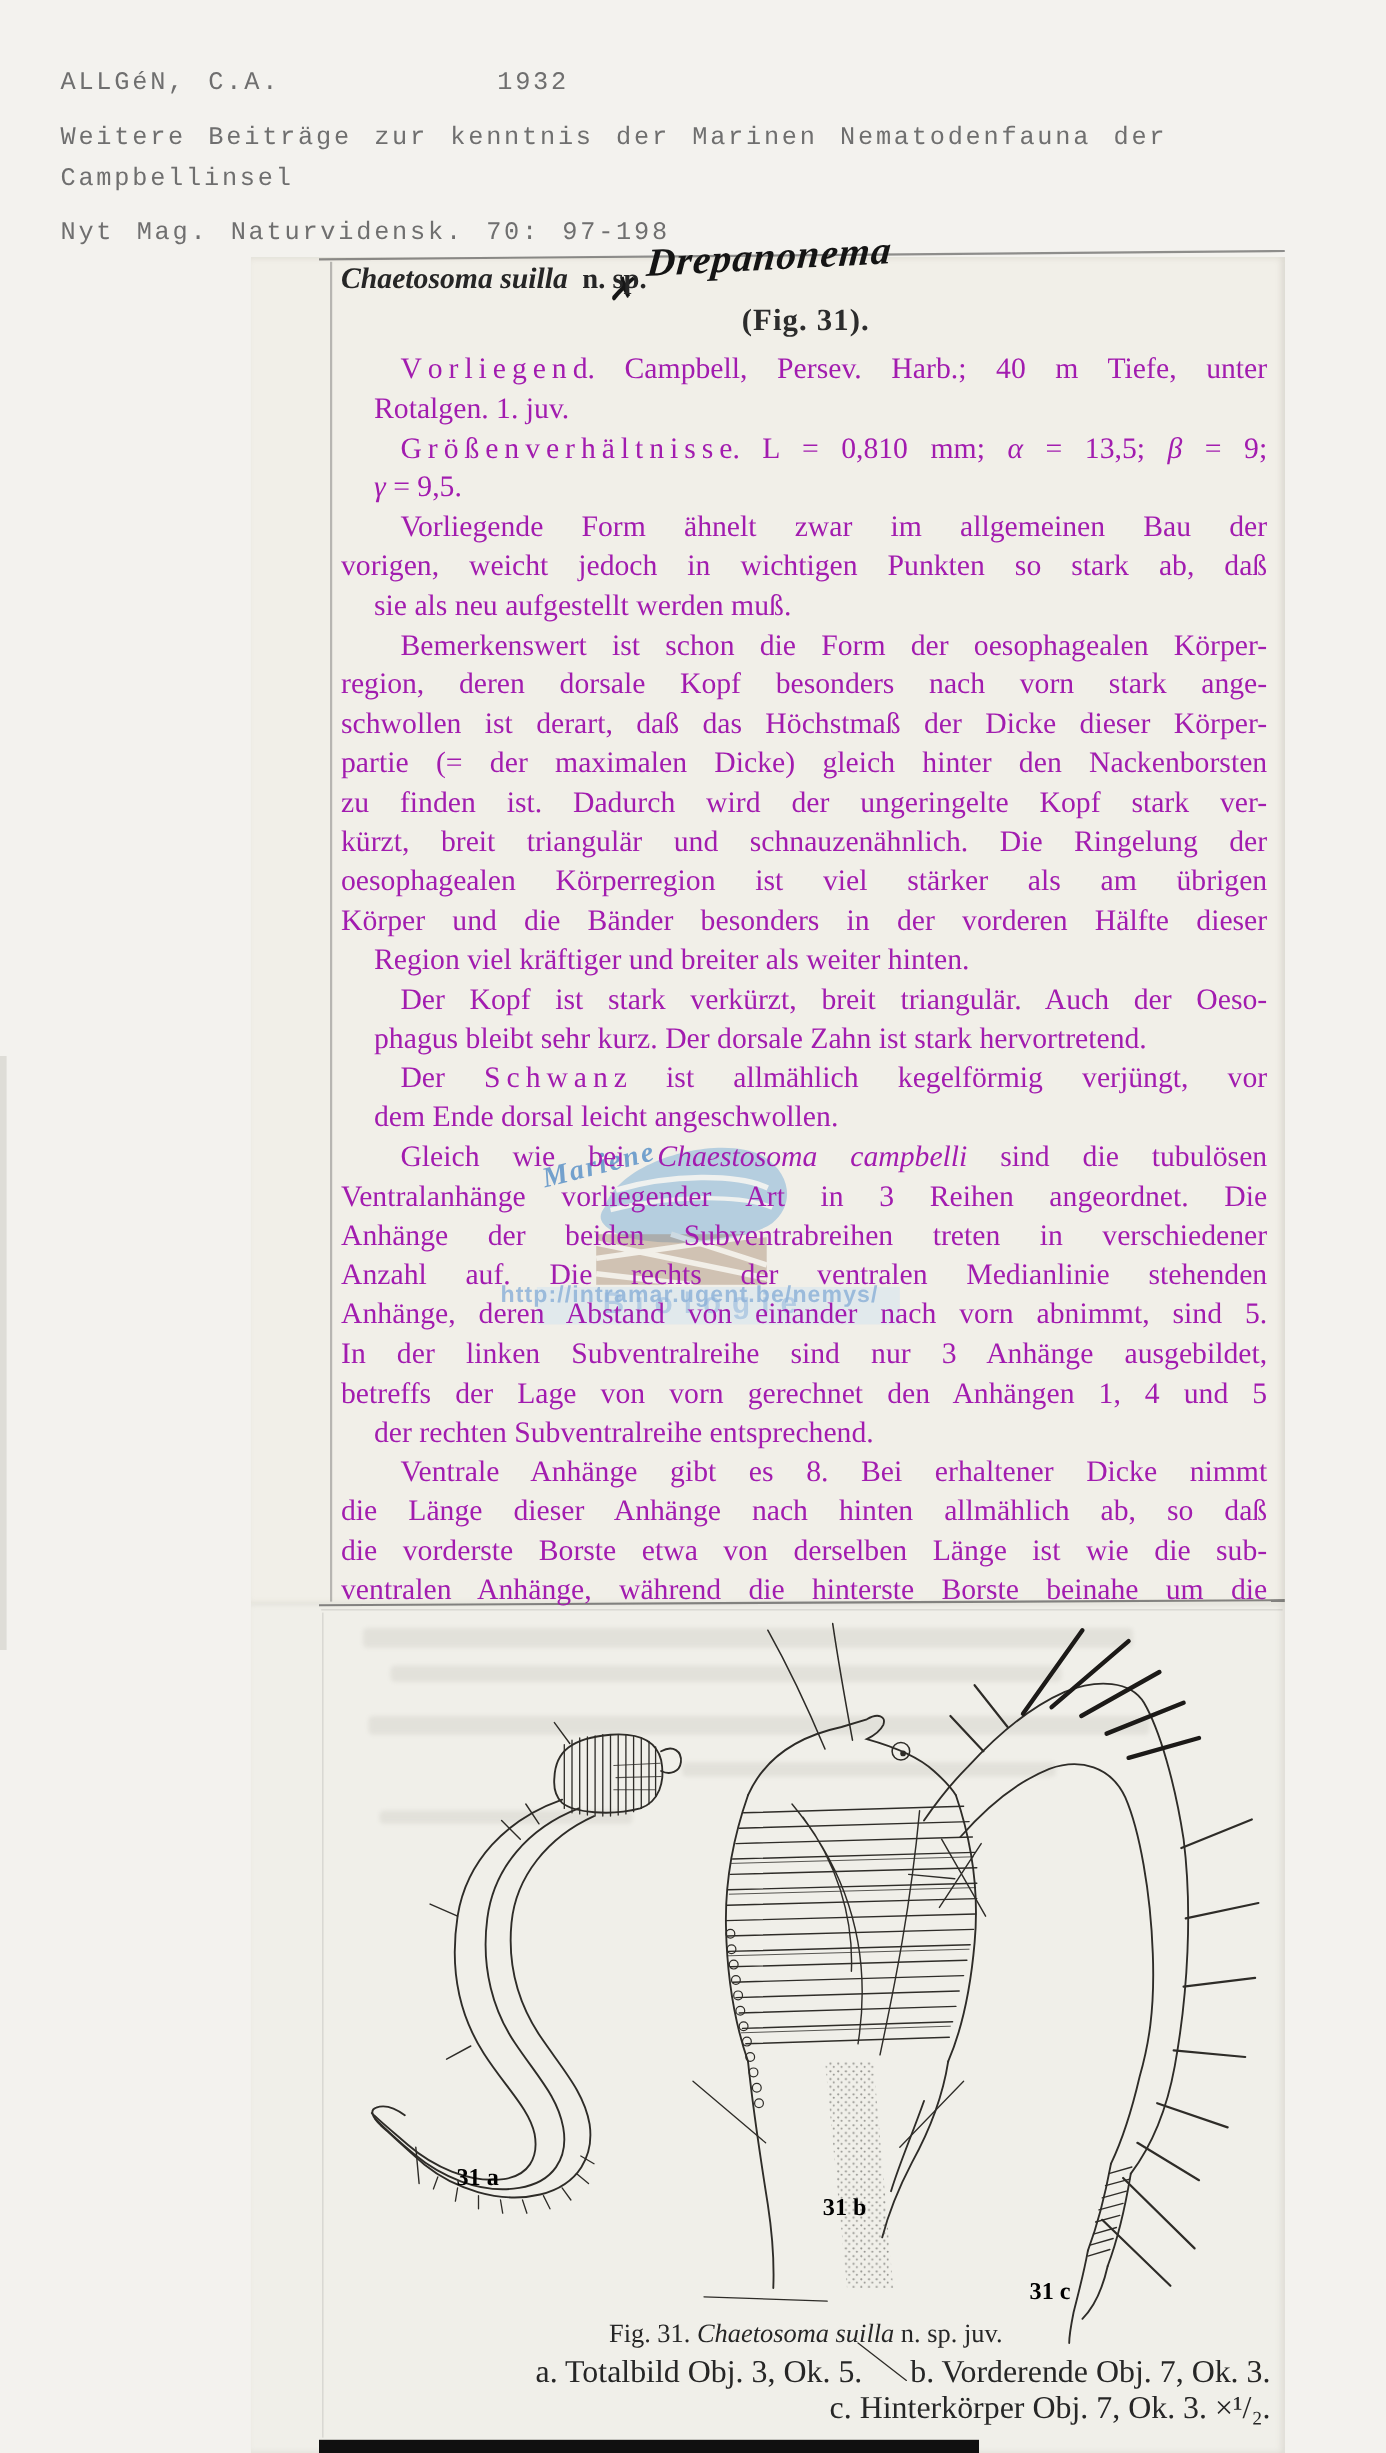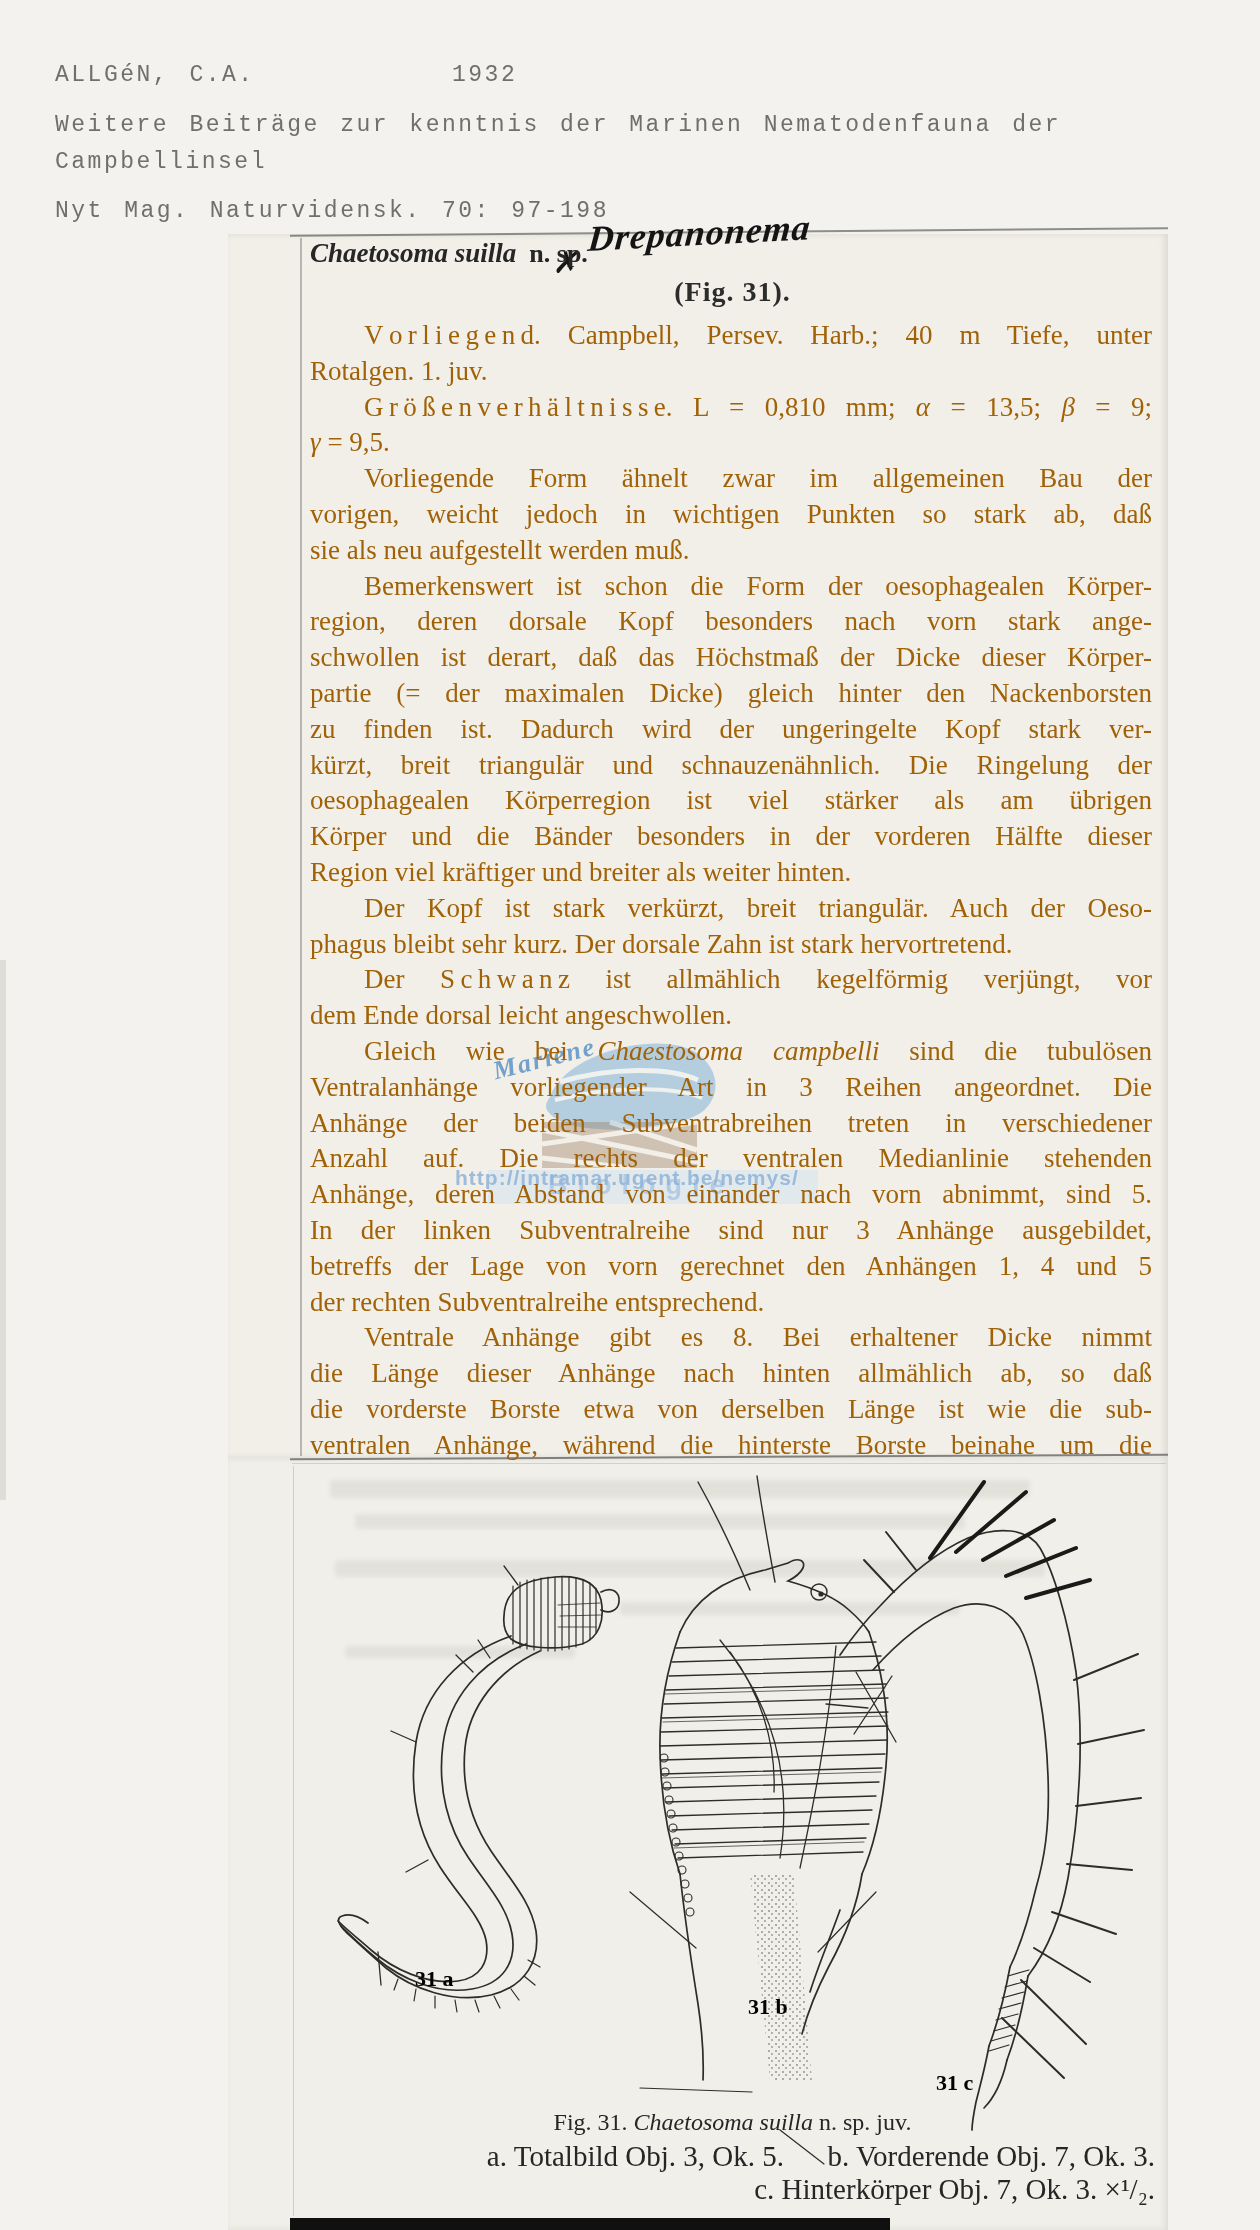--- a/index.html
+++ b/index.html
@@ -22,23 +22,23 @@
   #fig-ref{position:absolute;left:310px;top:276px;width:845px;text-align:center;
            font-size:28px;letter-spacing:1px;font-weight:bold;color:#2c2c2c;}
   
   #handwritten{position:absolute;left:588px;top:212px;font-size:36px;font-style:italic;font-weight:bold;
                color:#141414;transform:rotate(-3deg) skewX(-8deg);letter-spacing:1px;white-space:nowrap;}
   #x-mark{position:absolute;left:554px;top:244px;font-size:32px;color:#161616;
           font-family:"DejaVu Sans",sans-serif;transform:rotate(8deg);}
   
   #body-text{position:absolute;left:310px;top:318px;width:842px;z-index:3;}
   .bline{height:35.8px;line-height:35.8px;font-size:27px;text-align:justify;text-align-last:justify;
-         white-space:nowrap;color:#a16207;}
+         white-space:nowrap;color:#a21caf;}
   .bline.ind{padding-left:54px;}
-  .bline.end{text-align-last:left;}
+  .bline.end{text-align-last:left;margin-left:30px;}
   .bline .it, .it{font-style:italic;}
   
   #watermark{position:absolute;left:430px;top:1022px;width:440px;height:200px;z-index:2;}
   .wm-arc{position:absolute;left:62px;top:22px;color:#4a87c4;font-style:italic;font-weight:bold;
           font-size:26px;opacity:.75;transform:rotate(-14deg);letter-spacing:2px;}
   .wm-line{position:absolute;left:118px;top:148px;color:#a9c6e2;font-weight:bold;font-size:27px;
            letter-spacing:10px;opacity:.8;font-family:"Liberation Sans",sans-serif;}
   #wm-url{position:absolute;left:455px;top:1166px;color:#8fb3d9;font-weight:bold;font-size:21px;
           letter-spacing:1px;opacity:.85;z-index:2;filter:blur(.3px);font-family:"Liberation Sans",sans-serif;}
   

